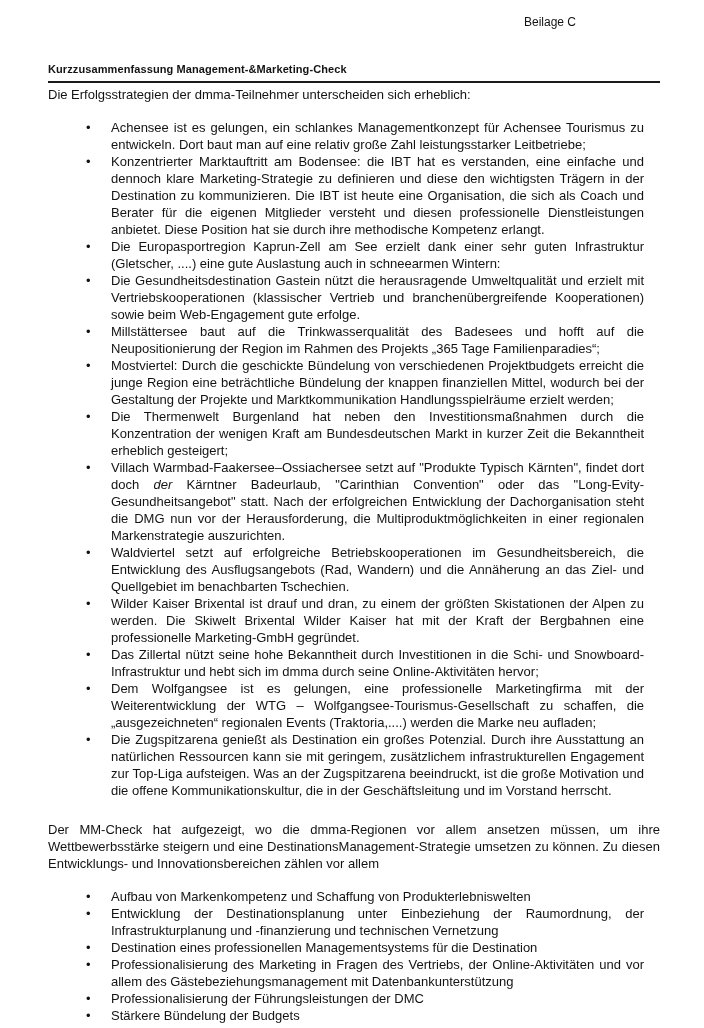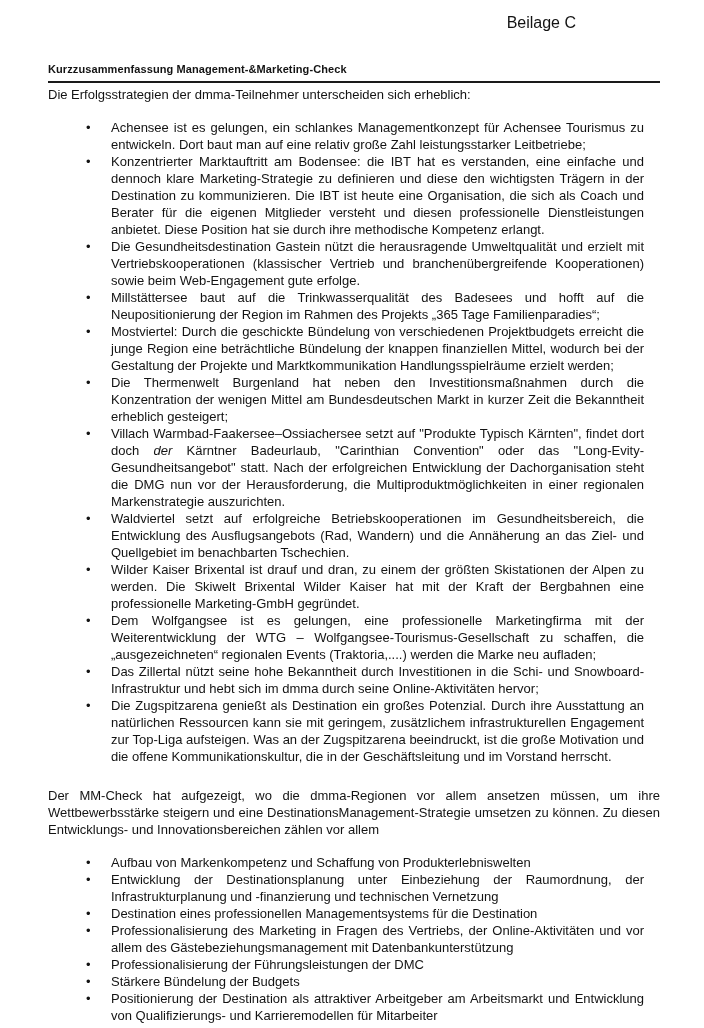--- a/index.html
+++ b/index.html
@@ -16,21 +16,21 @@
     color: #131313;
     font-family: "Liberation Sans", "DejaVu Sans", sans-serif;
     font-size: 13px;
     line-height: 17px;
     padding: 14px 44px 20px 48px;
     overflow: hidden;
   }
   .corner-label {
     text-align: right;
     padding-right: 84px;
-    font-size: 16px;
+    font-size: 12px;
     margin-bottom: 30px;
   }
   .doc-title {
     font-size: 11px;
     font-weight: bold;
     margin: 0 0 3px 0;
     padding-bottom: 3px;
     border-bottom: 2px solid #1a1a1a;
     letter-spacing: 0.1px;
   }
@@ -65,29 +65,30 @@
 <div class="page">
   <div class="corner-label">Beilage C</div>
 
   <h1 class="doc-title">Kurzzusammenfassung Management-&amp;Marketing-Check</h1>
 
   <p class="para">Die Erfolgsstrategien der dmma-Teilnehmer unterscheiden sich erheblich:</p>
 
   <ul class="bullet-list">
       <li>Achensee ist es gelungen, ein schlankes Managementkonzept für Achensee Tourismus zu entwickeln. Dort baut man auf eine relativ große Zahl leistungsstarker Leitbetriebe;</li>
       <li>Konzentrierter Marktauftritt am Bodensee: die IBT hat es verstanden, eine einfache und dennoch klare Marketing-Strategie zu definieren und diese den wichtigsten Trägern in der Destination zu kommunizieren. Die IBT ist heute eine Organisation, die sich als Coach und Berater für die eigenen Mitglieder versteht und diesen professionelle Dienstleistungen anbietet. Diese Position hat sie durch ihre methodische Kompetenz erlangt.</li>
+      <li>Die Europasportregion Kaprun-Zell am See erzielt dank einer sehr guten Infrastruktur (Gletscher, ....) eine gute Auslastung auch in schneearmen Wintern:</li>
       <li>Die Gesundheitsdestination Gastein nützt die herausragende Umweltqualität und erzielt mit Vertriebskooperationen (klassischer Vertrieb und branchenübergreifende Kooperationen) sowie beim Web-Engagement gute erfolge.</li>
       <li>Millstättersee baut auf die Trinkwasserqualität des Badesees und hofft auf die Neupositionierung der Region im Rahmen des Projekts „365 Tage Familienparadies“;</li>
       <li>Mostviertel: Durch die geschickte Bündelung von verschiedenen Projektbudgets erreicht die junge Region eine beträchtliche Bündelung der knappen finanziellen Mittel, wodurch bei der Gestaltung der Projekte und Marktkommunikation Handlungsspielräume erzielt werden;</li>
-      <li>Die Thermenwelt Burgenland hat neben den Investitionsmaßnahmen durch die Konzentration der wenigen Mittel am Bundesdeutschen Markt in kurzer Zeit die Bekanntheit erheblich gesteigert;</li>
+      <li>Die Thermenwelt Burgenland hat neben den Investitionsmaßnahmen durch die Konzentration der wenigen Kraft am Bundesdeutschen Markt in kurzer Zeit die Bekanntheit erheblich gesteigert;</li>
       <li>Villach Warmbad-Faakersee–Ossiachersee setzt auf "Produkte Typisch Kärnten", findet dort doch <em>der</em> Kärntner Badeurlaub, "Carinthian Convention" oder das "Long-Evity-Gesundheitsangebot" statt. Nach der erfolgreichen Entwicklung der Dachorganisation steht die DMG nun vor der Herausforderung, die Multiproduktmöglichkeiten in einer regionalen Markenstrategie auszurichten.</li>
       <li>Waldviertel setzt auf erfolgreiche Betriebskooperationen im Gesundheitsbereich, die Entwicklung des Ausflugsangebots (Rad, Wandern) und die Annäherung an das Ziel- und Quellgebiet im benachbarten Tschechien.</li>
       <li>Wilder Kaiser Brixental ist drauf und dran, zu einem der größten Skistationen der Alpen zu werden. Die Skiwelt Brixental Wilder Kaiser hat mit der Kraft der Bergbahnen eine professionelle Marketing-GmbH gegründet.</li>
+      <li>Das Zillertal nützt seine hohe Bekanntheit durch Investitionen in die Schi- und Snowboard-Infrastruktur und hebt sich im dmma durch seine Online-Aktivitäten hervor;</li>
       <li>Dem Wolfgangsee ist es gelungen, eine professionelle Marketingfirma mit der Weiterentwicklung der WTG – Wolfgangsee-Tourismus-Gesellschaft zu schaffen, die „ausgezeichneten“ regionalen Events (Traktoria,....) werden die Marke neu aufladen;</li>
-      <li>Das Zillertal nützt seine hohe Bekanntheit durch Investitionen in die Schi- und Snowboard-Infrastruktur und hebt sich im dmma durch seine Online-Aktivitäten hervor;</li>
       <li>Die Zugspitzarena genießt als Destination ein großes Potenzial. Durch ihre Ausstattung an natürlichen Ressourcen kann sie mit geringem, zusätzlichem infrastrukturellen Engagement zur Top-Liga aufsteigen. Was an der Zugspitzarena beeindruckt, ist die große Motivation und die offene Kommunikationskultur, die in der Geschäftsleitung und im Vorstand herrscht.</li>
     </ul>
 
   <p class="para spaced-before">Der MM-Check hat aufgezeigt, wo die dmma-Regionen vor allem ansetzen müssen, um ihre Wettbewerbsstärke steigern und eine DestinationsManagement-Strategie umsetzen zu können. Zu diesen Entwicklungs- und Innovationsbereichen zählen vor allem</p>
 
   <ul class="bullet-list">
       <li>Aufbau von Markenkompetenz und Schaffung von Produkterlebniswelten</li>
       <li>Entwicklung der Destinationsplanung unter Einbeziehung der Raumordnung, der Infrastrukturplanung und -finanzierung und technischen Vernetzung</li>
       <li>Destination eines professionellen Managementsystems für die Destination</li>
       <li>Professionalisierung des Marketing in Fragen des Vertriebs, der Online-Aktivitäten und vor allem des Gästebeziehungsmanagement mit Datenbankunterstützung</li>

